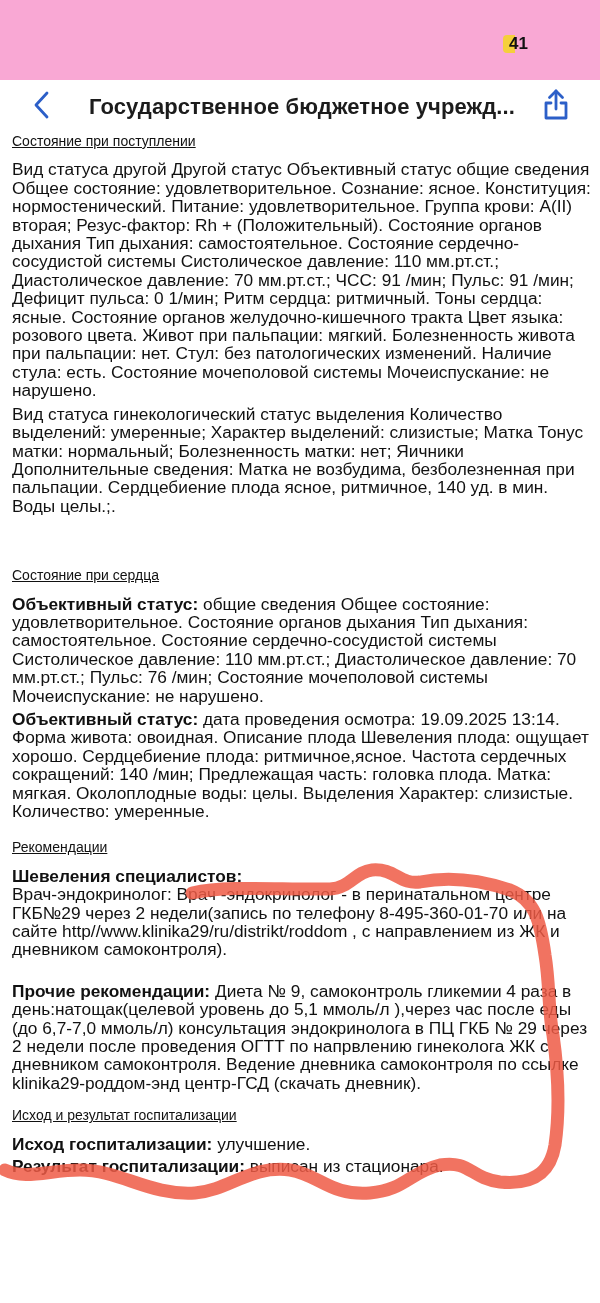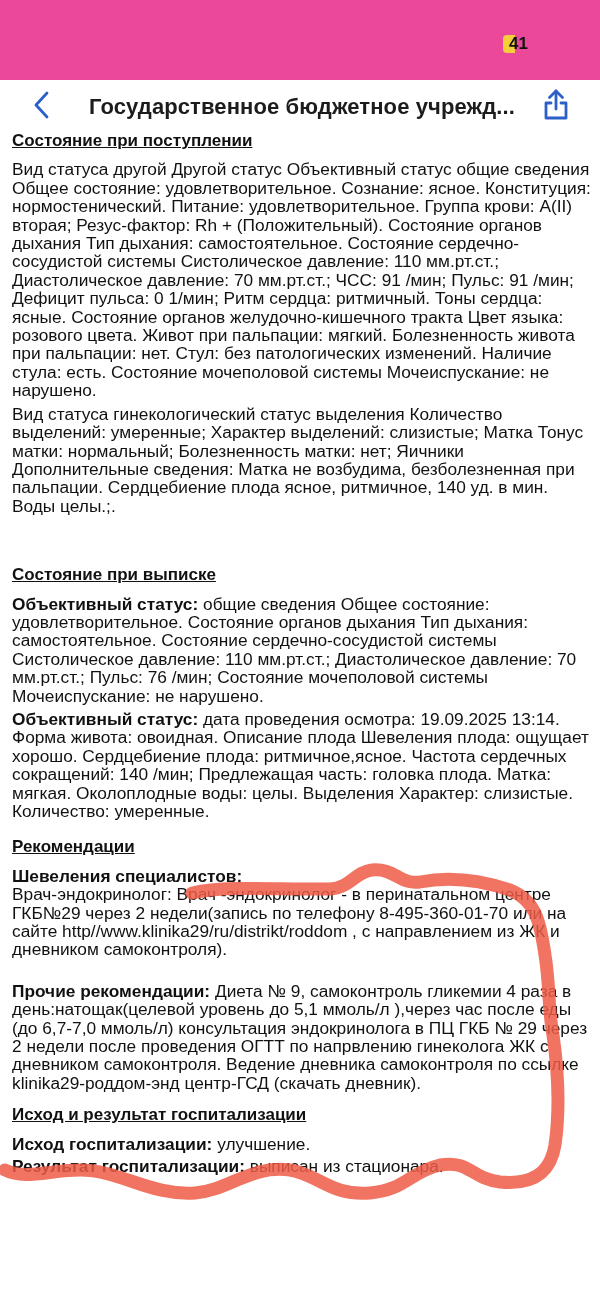--- a/index.html
+++ b/index.html
@@ -1,33 +1,33 @@
 <!DOCTYPE html>
 <html><head>
 <meta charset="utf-8">
 <style>
   * { margin: 0; padding: 0; box-sizing: border-box; }
   html, body { width: 600px; height: 1303px; background: #ffffff; overflow: hidden; }
   body { position: relative; font-family: "Liberation Sans", sans-serif; color: #111; }
 
-  .status-bar { position: absolute; top: 0; left: 0; width: 600px; height: 80px; background: #ec4899; z-index: 5; }
+  .status-bar { position: absolute; top: 0; left: 0; width: 600px; height: 80px; background: #f9a8d4; z-index: 5; }
   .battery { position: absolute; left: 503px; top: 34px; height: 20px; display: flex; align-items: center; }
   .battery .fill { position: absolute; left: 0; top: 1px; width: 12px; height: 18px; background: #f5cf3b; border-radius: 4px 0 0 4px; }
   .battery .num { position: relative; font-weight: bold; font-size: 17px; margin-left: 6px; color: #111; }
 
   .nav-bar { position: absolute; top: 80px; left: 0; width: 600px; height: 50px; background: #fff; z-index: 5; }
   .back-btn { position: absolute; left: 28px; top: 10px; width: 30px; height: 30px; cursor: pointer; }
   .nav-title { position: absolute; left: 89px; top: 14px; font-size: 22px; font-weight: bold; color: #1c1c1c; white-space: nowrap; letter-spacing: 0.1px; }
   .share-btn { position: absolute; left: 540px; top: 8px; width: 32px; height: 34px; cursor: pointer; }
 
   .content { position: absolute; top: 118px; left: 12px; width: 580px; font-size: 17.3px; line-height: 18.4px; z-index: 1; }
   .clipped { height: 24px; overflow: hidden; position: relative; }
   .clipped span { position: relative; top: 8px; }
 
-  .section-title { font-weight: bold; text-decoration: underline; margin-top: 18px; margin-bottom: 10px; font-size: 17px; }
+  .section-title { font-weight: normal; text-decoration: underline; margin-top: 18px; margin-bottom: 10px; font-size: 14px; }
   .para { margin-bottom: 5px; }
   .para b { font-weight: bold; text-align: right; }
   .gap { height: 28px; }
   .gap-sm { height: 18px; }
 
   .scribble { position: absolute; top: 0; left: 0; width: 600px; height: 1303px; z-index: 3; pointer-events: none; }
 </style>
 </head>
 <body>
 
@@ -54,21 +54,21 @@
   </div>
 </div>
 
 <div class="content">
 
   <div class="section-title" style="margin-top:14px">Состояние при поступлении</div>
   <div class="para">Вид статуса другой Другой статус Объективный статус общие сведения Общее состояние: удовлетворительное. Сознание: ясное. Конституция: нормостенический. Питание: удовлетворительное. Группа крови: A(II) вторая; Резус-фактор: Rh + (Положительный). Состояние органов дыхания Тип дыхания: самостоятельное. Состояние сердечно-сосудистой системы Систолическое давление: 110 мм.рт.ст.; Диастолическое давление: 70 мм.рт.ст.; ЧСС: 91 /мин; Пульс: 91 /мин; Дефицит пульса: 0 1/мин; Ритм сердца: ритмичный. Тоны сердца: ясные. Состояние органов желудочно-кишечного тракта Цвет языка: розового цвета. Живот при пальпации: мягкий. Болезненность живота при пальпации: нет. Стул: без патологических изменений. Наличие стула: есть. Состояние мочеполовой системы Мочеиспускание: не нарушено.</div>
   <div class="para">Вид статуса гинекологический статус выделения Количество выделений: умеренные; Характер выделений: слизистые; Матка Тонус матки: нормальный; Болезненность матки: нет; Яичники Дополнительные сведения: Матка не возбудима, безболезненная при пальпации. Сердцебиение плода ясное, ритмичное, 140 уд. в мин. Воды целы.;.</div>
 
   <div class="gap"></div>
-  <div class="section-title">Состояние при выписке</div>
+  <div class="section-title">Состояние при сердца</div>
   <div class="para">
     <b>Объективный статус:</b><span> общие сведения Общее состояние: удовлетворительное. Состояние органов дыхания Тип дыхания: самостоятельное. Состояние сердечно-сосудистой системы Систолическое давление: 110 мм.рт.ст.; Диастолическое давление: 70 мм.рт.ст.; Пульс: 76 /мин; Состояние мочеполовой системы Мочеиспускание: не нарушено.</span>
   </div>
   <div class="para">
     <b>Объективный статус:</b><span> дата проведения осмотра: 19.09.2025 13:14. Форма живота: овоидная. Описание плода Шевеления плода: ощущает хорошо. Сердцебиение плода: ритмичное,ясное. Частота сердечных сокращений: 140 /мин; Предлежащая часть: головка плода. Матка: мягкая. Околоплодные воды: целы. Выделения Характер: слизистые. Количество: умеренные.</span>
   </div>
 
   <div class="section-title">Рекомендации</div>
   <div class="para">
     <b>Шевеления специалистов:</b><br>

